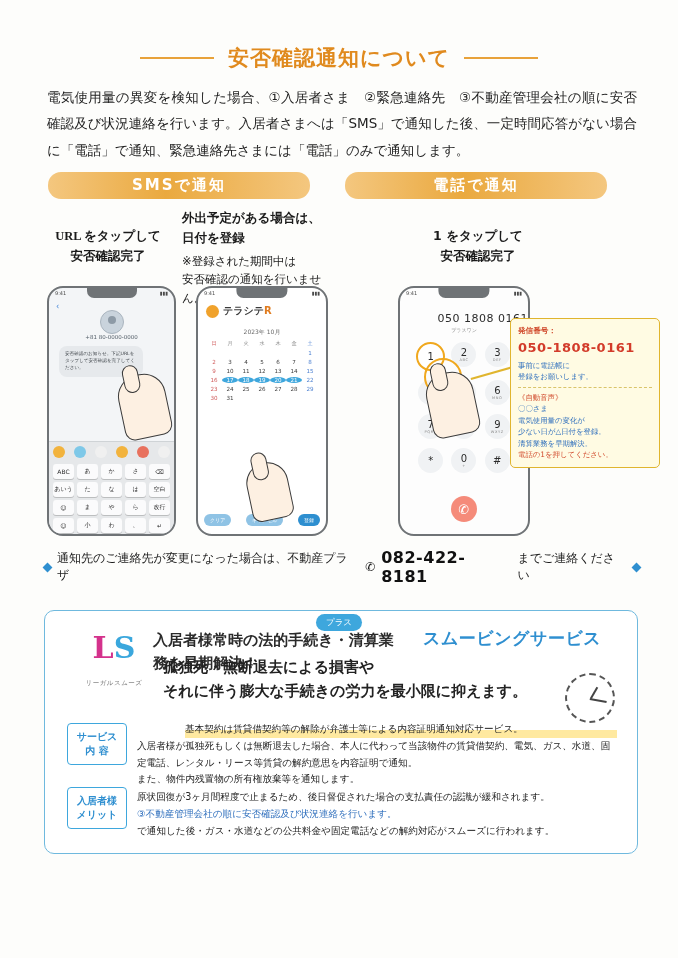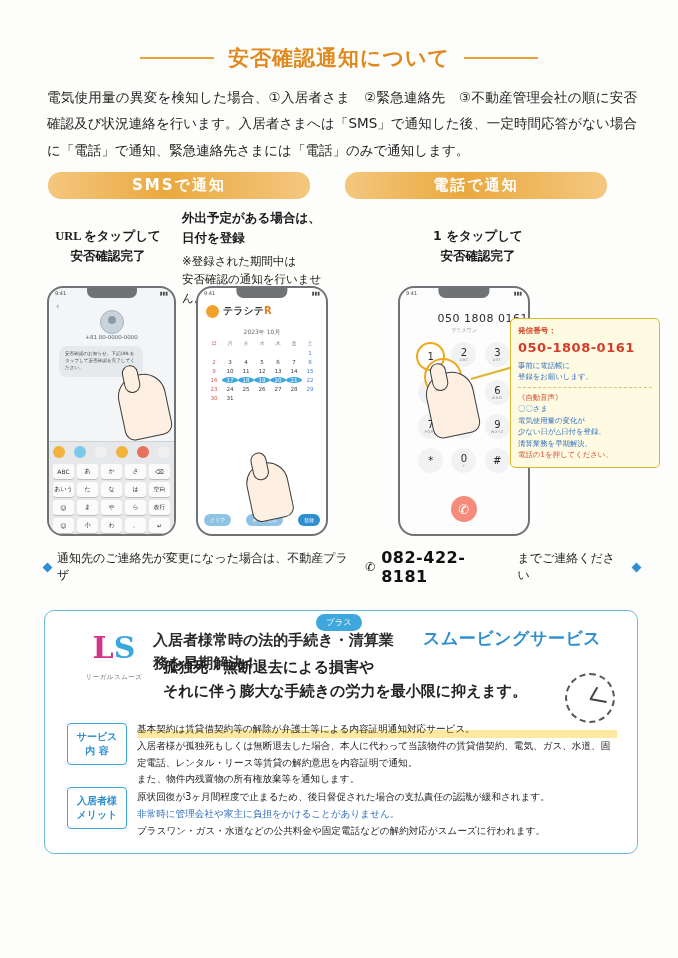--- a/index.html
+++ b/index.html
@@ -245,21 +245,21 @@
     border:1.6px solid #6fb9de;border-radius:10px;background:#ffffff;
   }
   .brand{
     position:absolute;top:22px;left:24px;width:90px;text-align:center;
   }
   .brand .mark{
     font-size:30px;font-weight:bold;color:#d4328c;font-family:"DejaVu Serif",serif;
     line-height:1;
   }
   .brand .mark span{color:#3aa7dd;}
-  .brand .bname{font-size:6.5px;color:#7b7b7b;margin-top:10px;letter-spacing:.5px;}
+  .brand .bname{font-size:6.5px;color:#7b7b7b;margin-top:16px;letter-spacing:.5px;}
   .lead{
     position:absolute;top:18px;left:108px;width:250px;
     font-size:15px;font-weight:bold;color:#2b2b2b;line-height:1.5;
   }
   .service-name{
     position:absolute;top:16px;left:378px;width:206px;
     font-size:17px;font-weight:bold;color:#2f8fd0;letter-spacing:.5px;
   }
   .headline{
     position:absolute;top:44px;left:118px;width:400px;
@@ -282,21 +282,21 @@
     padding:6px 0;line-height:1.4;background:#fff;
   }
   #tag1{left:22px;top:112px;}
   #tag2{left:22px;top:176px;}
 
   .rowtext{
     position:absolute;font-size:9.6px;line-height:1.75;color:#232323;
   }
   #body1{left:92px;top:110px;width:480px;}
   #body2{left:92px;top:178px;width:480px;}
-  .hl-y{background:linear-gradient(transparent 55%,#ffe9a0 55%);}
+  .hl-y{background:linear-gradient(transparent 55%,#ffe9a0 55%);margin-left:48px;}
   .hl-b{color:#2f6fbd;}
 </style>
 </head>
 <body>
 
 <div class="page">
 
   <div class="title-row">
     <div class="title-rule"></div>
     <div class="title-text">安否確認通知について</div>
@@ -564,18 +564,18 @@
     <div class="tagbox" id="tag2">入居者様<br>メリット</div>
 
     <div class="rowtext" id="body1">
       <div class="hl-y">基本契約は賃貸借契約等の解除が弁護士等による内容証明通知対応サービス。</div>
       <div>入居者様が孤独死もしくは無断退去した場合、本人に代わって当該物件の賃貸借契約、電気、ガス、水道、固定電話、レンタル・リース等賃貸の解約意思を内容証明で通知。</div>
       <div>また、物件内残置物の所有権放棄等を通知します。</div>
     </div>
 
     <div class="rowtext" id="body2">
       <div>原状回復が3ヶ月間程度で止まるため、後日督促された場合の支払責任の認識が緩和されます。</div>
-      <div class="hl-b">非常時に管理会社や家主に負担をかけることがありません。</div>
-      <div>プラスワン・ガス・水道などの公共料金や固定電話などの解約対応がスムーズに行われます。</div>
+      <div class="hl-b">③不動産管理会社の順に安否確認及び状況連絡を行います。</div>
+      <div>で通知した後・ガス・水道などの公共料金や固定電話などの解約対応がスムーズに行われます。</div>
     </div>
   </div>
 
 </div>
 
 </body></html>

